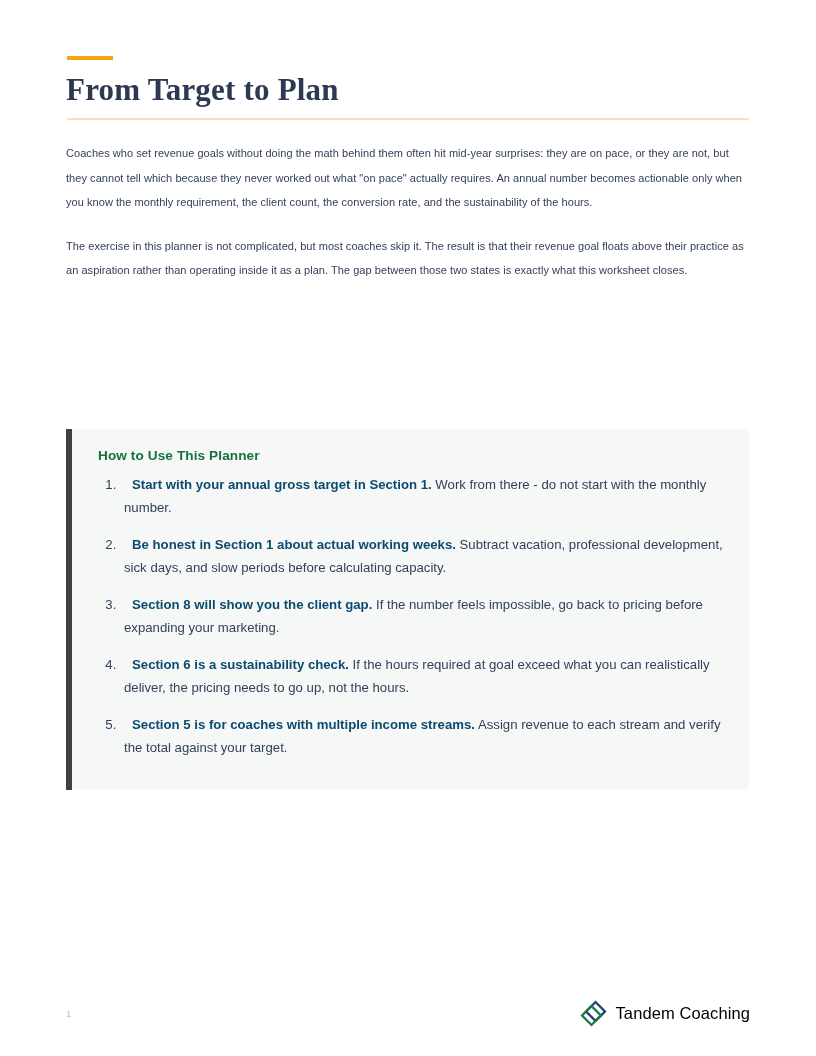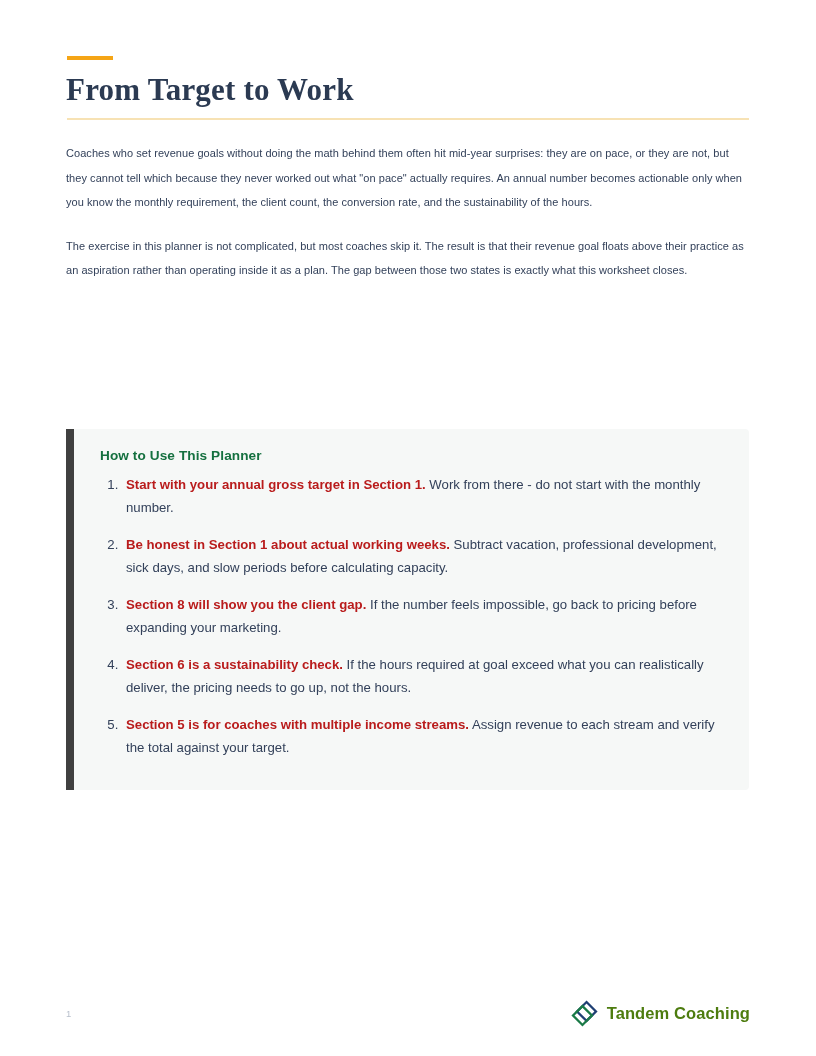--- a/index.html
+++ b/index.html
@@ -73,21 +73,21 @@
   }
 
   
   .callout {
     position: absolute;
     left: 66px;
     top: 429px;
     width: 683px;
     min-height: 361px;
     background: #f6f8f7;
-    border-left: 8px solid #404040;
+    border-left: 6px solid #404040;
     border-radius: 0 4px 4px 0;
     box-sizing: border-box;
     padding: 19px 26px 22px 26px;
   }
   .callout-title {
     margin: 0 0 10px 0;
     font-size: 13.6px;
     font-weight: 700;
     color: #14703f;
     letter-spacing: 0.1px;
@@ -106,21 +106,22 @@
   }
   .callout-list li:last-child {
     margin-bottom: 0;
   }
   .callout-list li::marker {
     color: #33415a;
     font-size: 13.2px;
   }
   .lead-in {
     font-weight: 700;
-    color: #b91c1c;
+    color: #0c4a6e;
+    margin-left: 8px;
   }
 
   
   .footer-page-number {
     position: absolute;
     left: 66px;
     top: 1008px;
     font-size: 9.5px;
     color: #b7bfcb;
     letter-spacing: 0.3px;
@@ -134,34 +135,34 @@
     gap: 9px;
   }
   .brand-mark {
     width: 27px;
     height: 27px;
     flex: 0 0 auto;
     display: block;
   }
   .brand-name {
     font-size: 16.5px;
-    font-weight: 700;
-    color: #4d7c0f;
+    font-weight: 400;
+    color: #000000;
     letter-spacing: 0.1px;
     white-space: nowrap;
     line-height: 1;
   }
 </style>
 </head>
 <body>
 
 <div class="page">
 
   <div class="accent-bar"></div>
-  <h1 class="page-title">From Target to Work</h1>
+  <h1 class="page-title">From Target to Plan</h1>
   <div class="title-rule"></div>
 
   <div class="body-copy">
     <p>Coaches who set revenue goals without doing the math behind them often hit mid-year surprises: they are on pace, or they are not, but they cannot tell which because they never worked out what "on pace" actually requires. An annual number becomes actionable only when you know the monthly requirement, the client count, the conversion rate, and the sustainability of the hours.</p>
     <p>The exercise in this planner is not complicated, but most coaches skip it. The result is that their revenue goal floats above their practice as an aspiration rather than operating inside it as a plan. The gap between those two states is exactly what this worksheet closes.</p>
   </div>
 
   <div class="callout">
     <div class="callout-title">How to Use This Planner</div>
     <ol class="callout-list">

